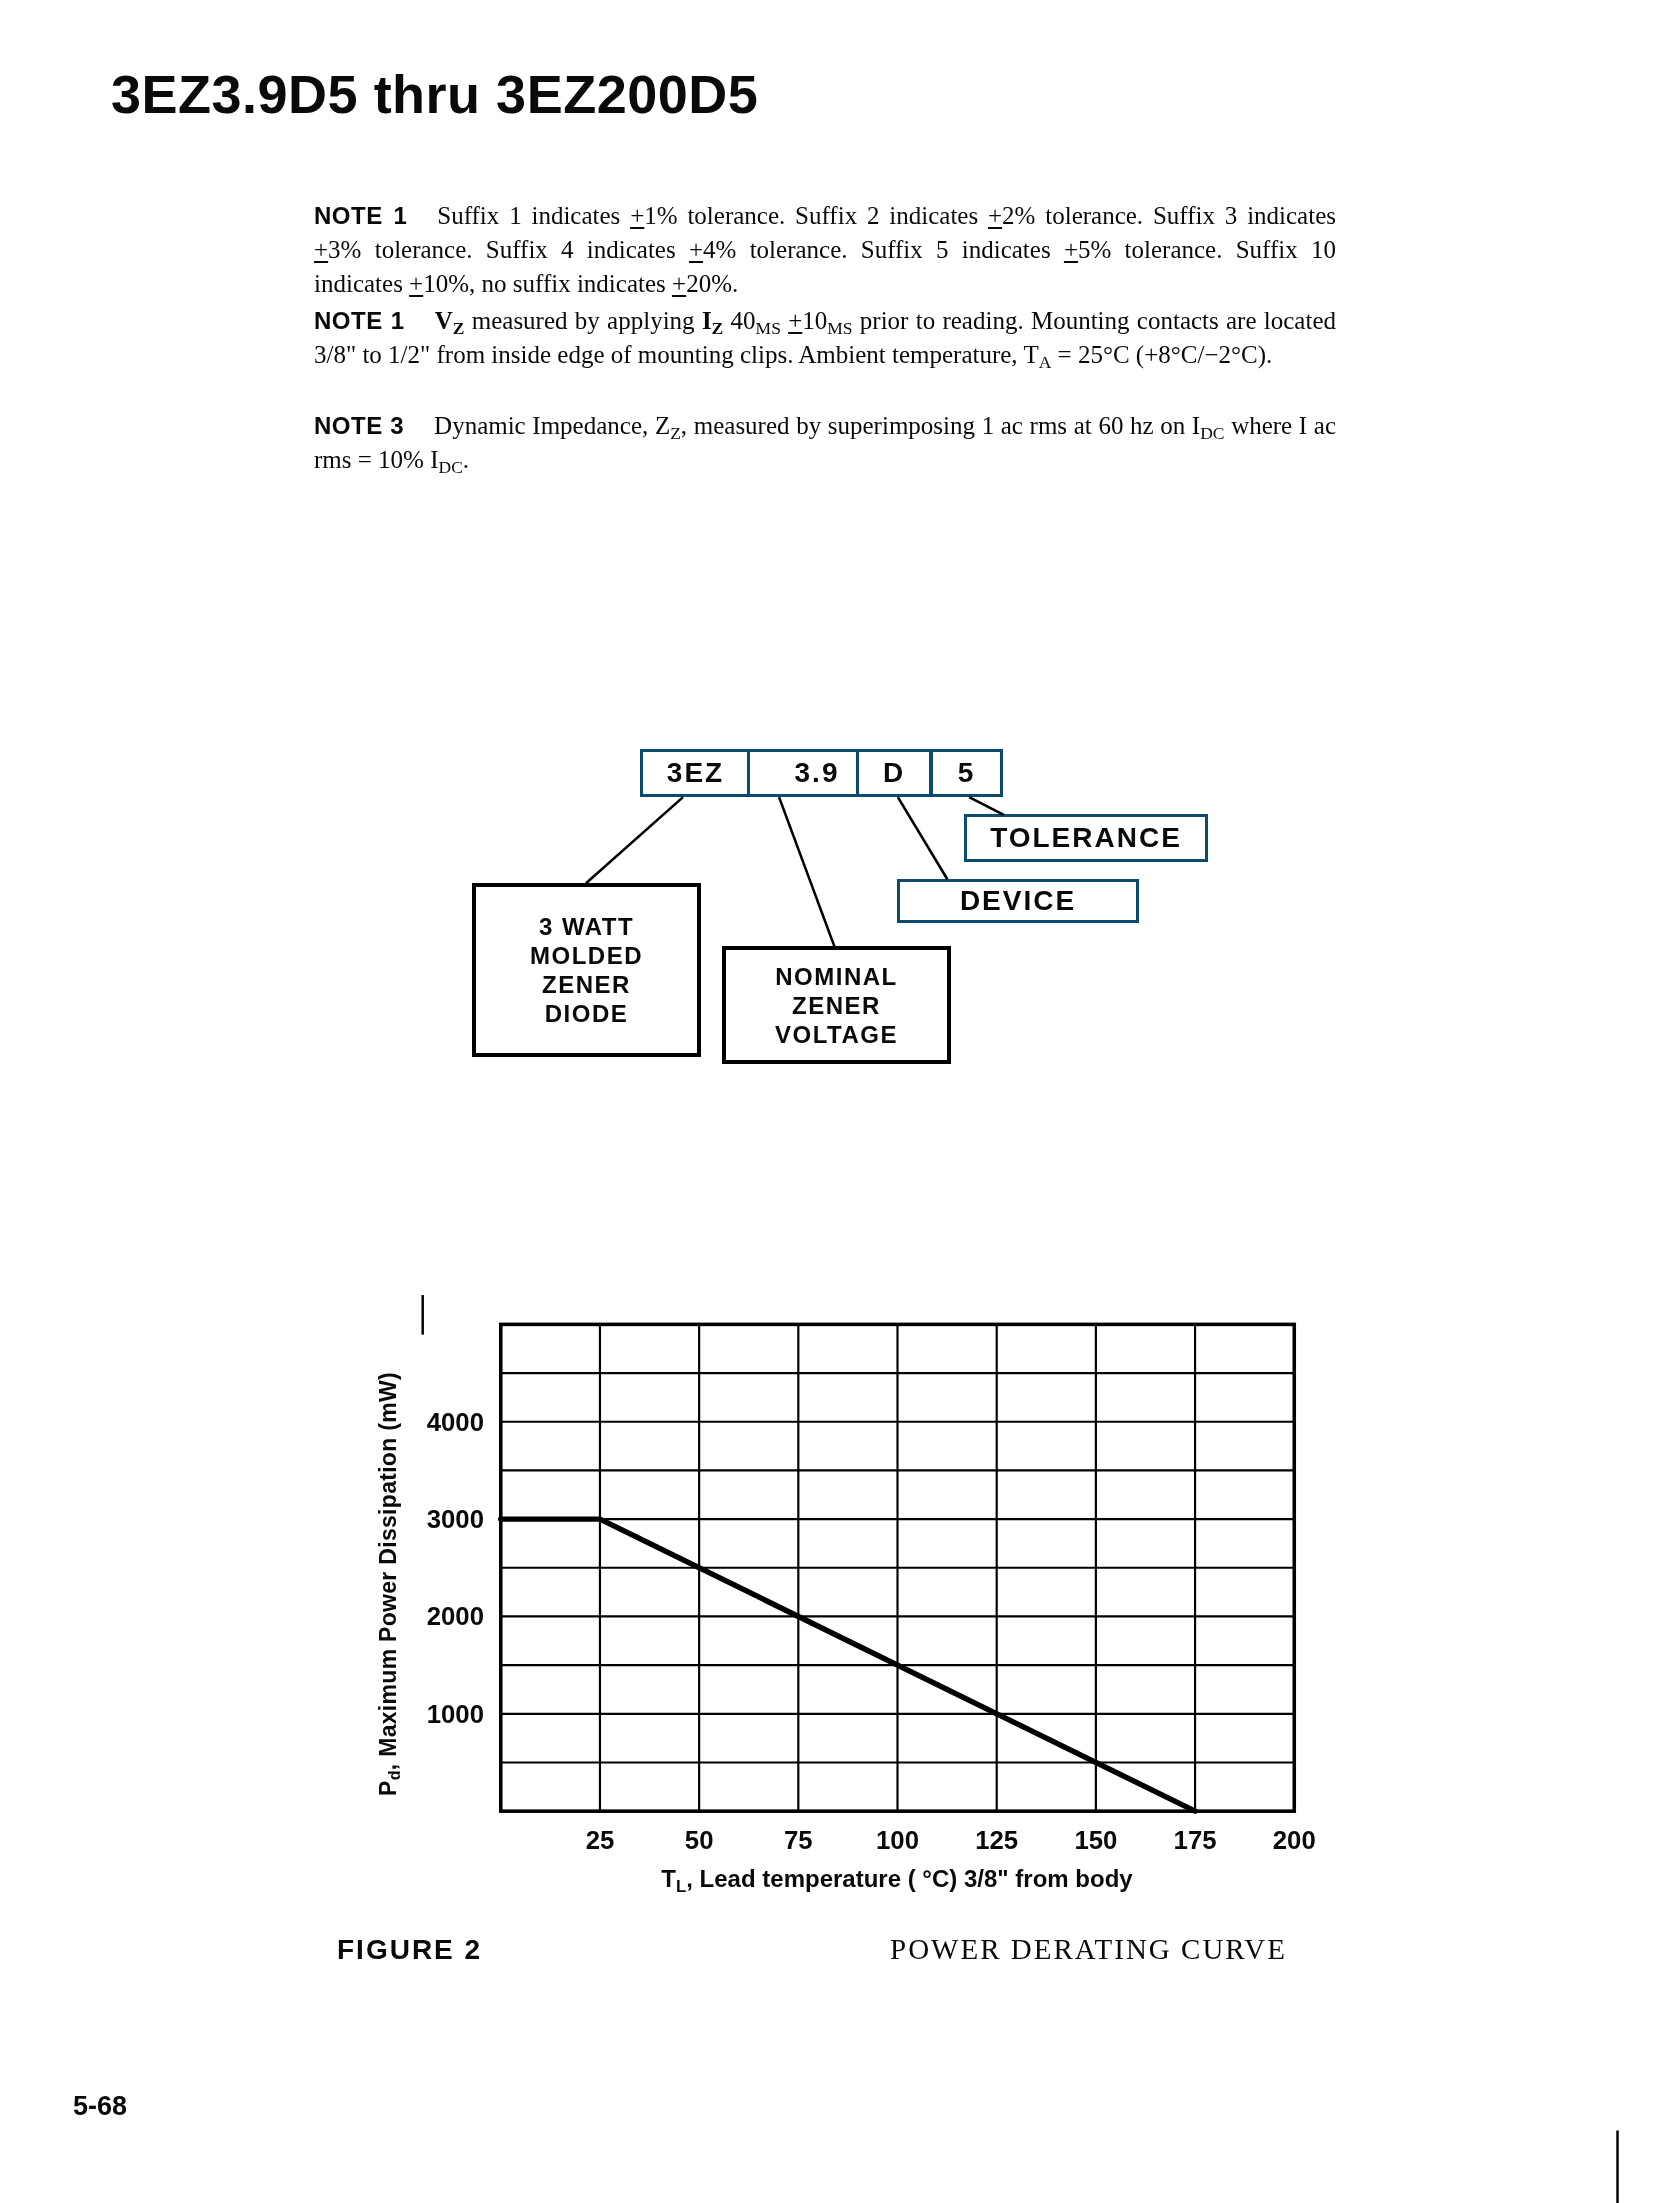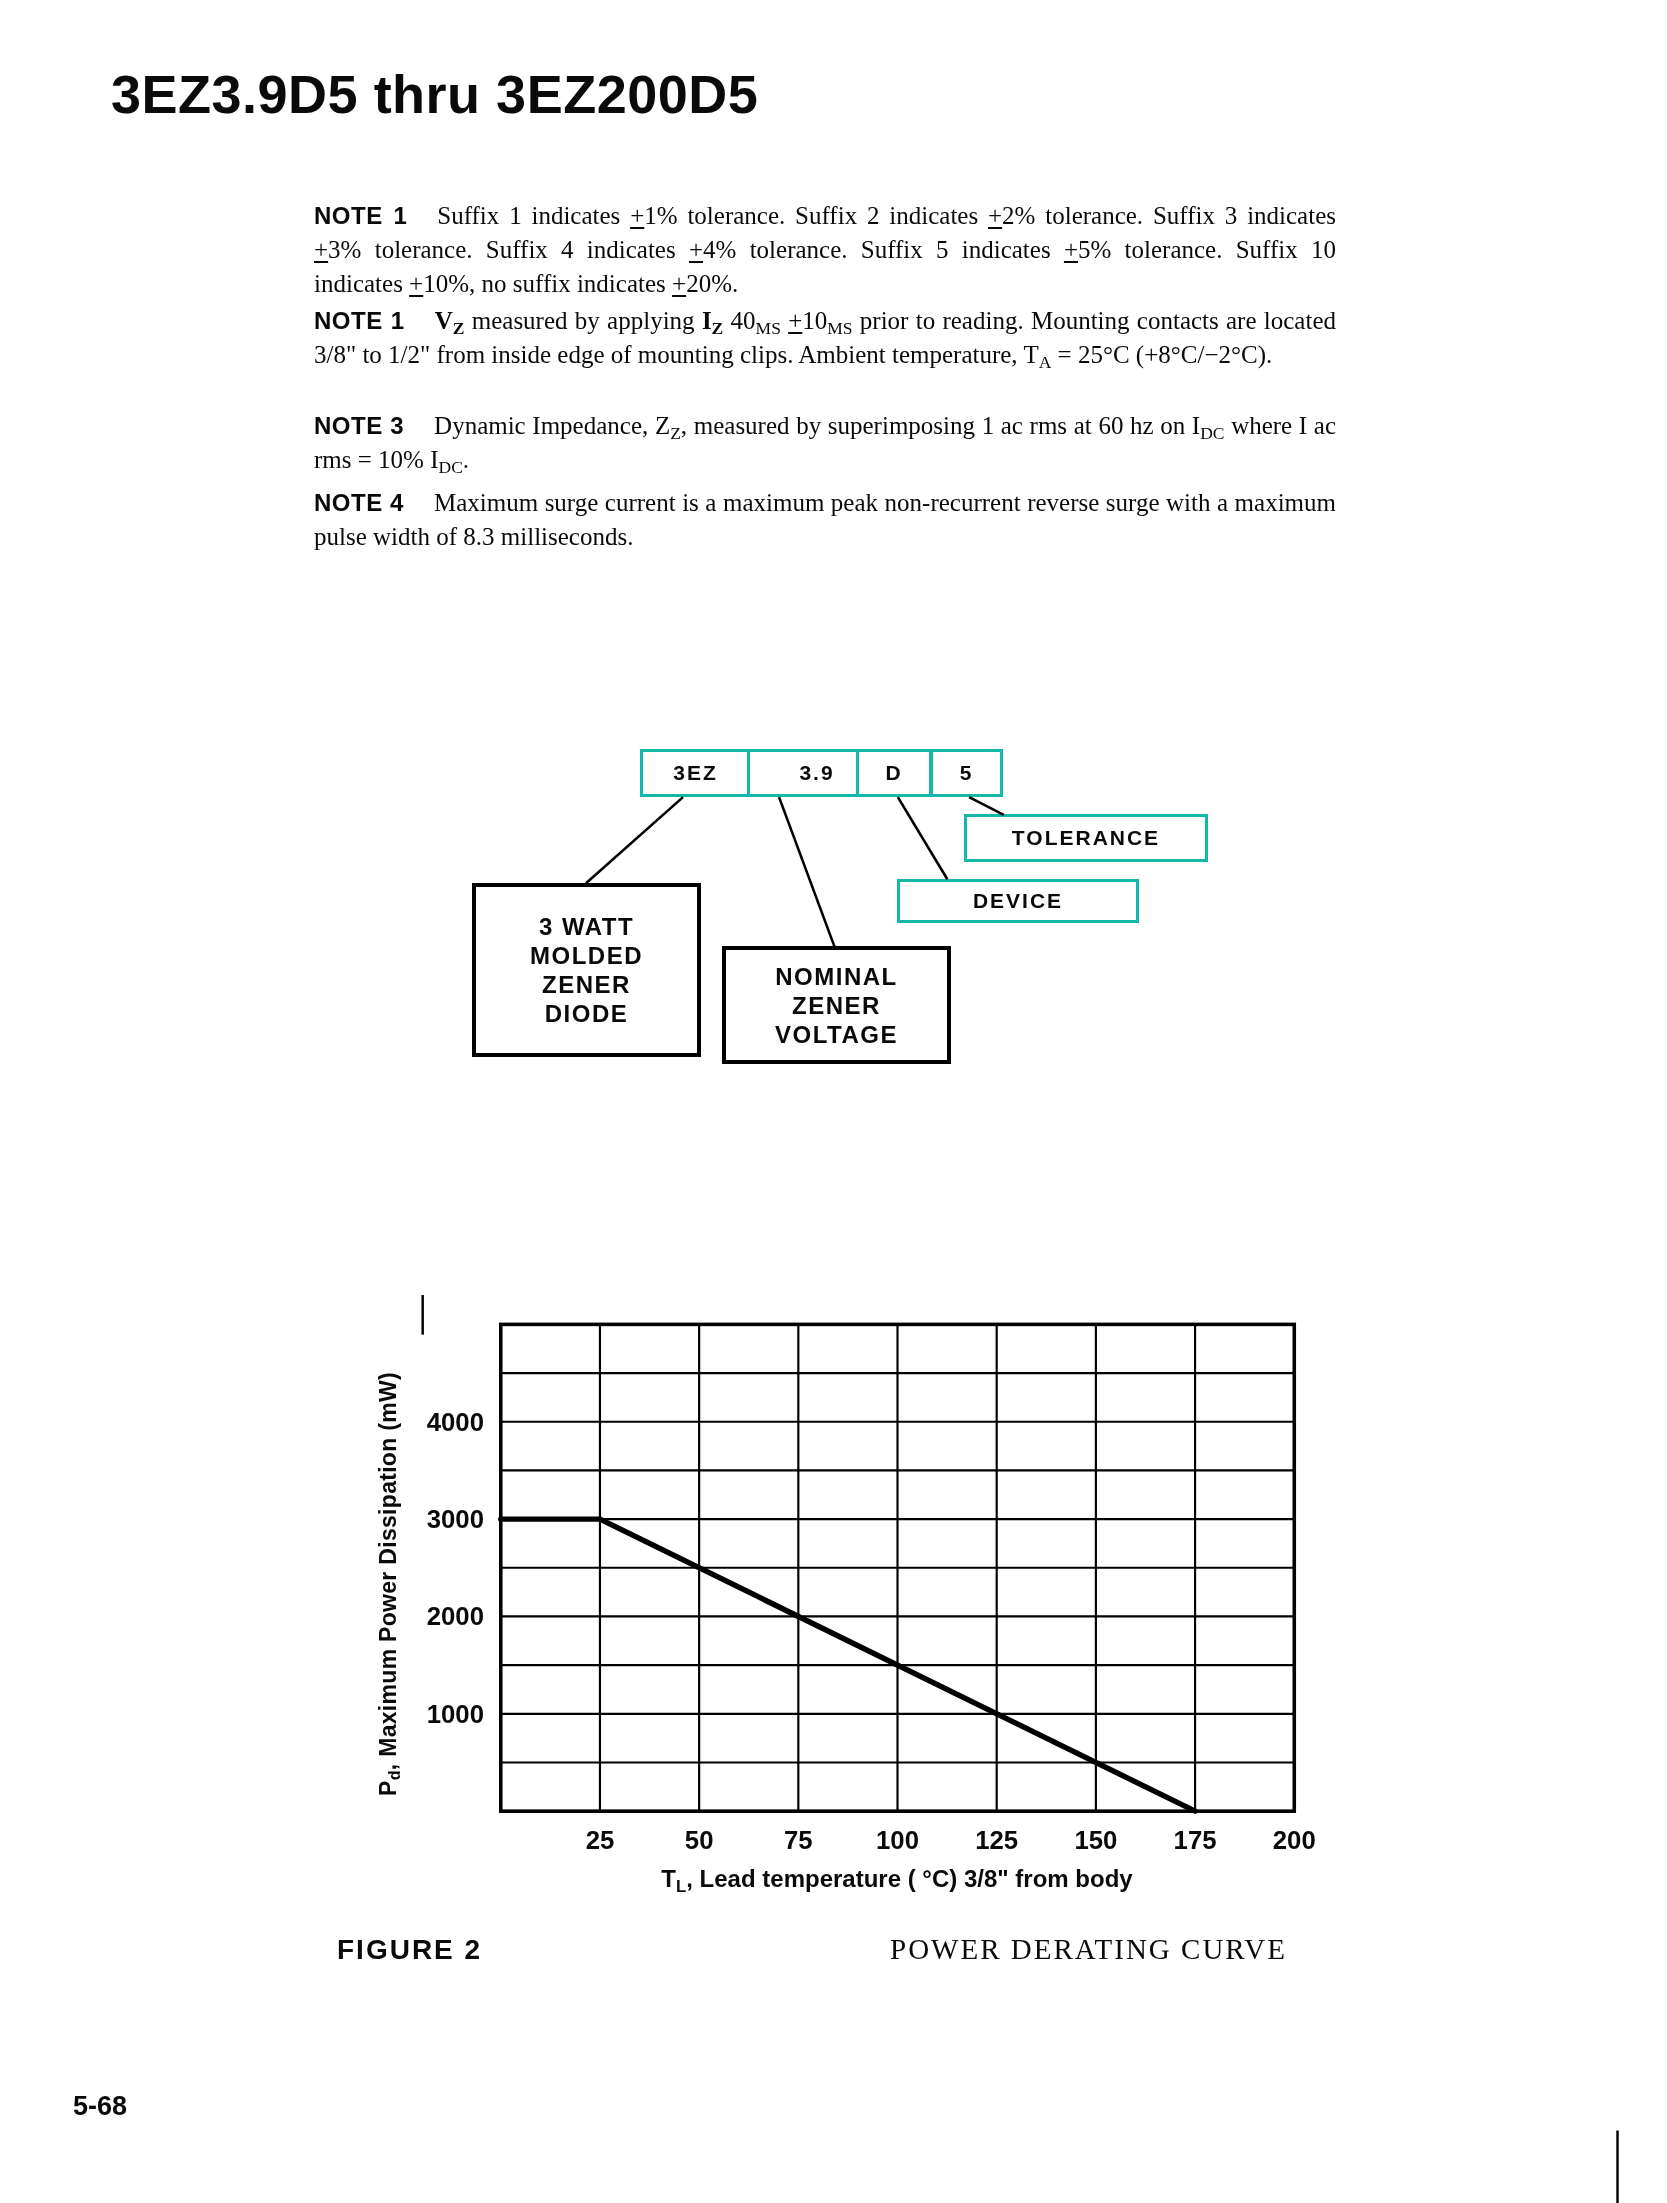--- a/index.html
+++ b/index.html
@@ -11,24 +11,24 @@
              font-size:54px;letter-spacing:0.5px;}
 
   .note{position:absolute;left:314px;width:1022px;
         font-size:25px;line-height:34px;text-align:justify;}
   .note .nlab{font-family:"Liberation Sans",sans-serif;font-weight:bold;
               font-size:24px;margin-right:30px;letter-spacing:0.5px;}
   .note u{text-underline-offset:3px;}
   sub{font-size:70%;line-height:0;vertical-align:-0.3em;}
 
   
-  .pbox{position:absolute;box-sizing:border-box;border:3px solid #14b8a6;
+  .pbox{position:absolute;box-sizing:border-box;border:3px solid #0c4a6e;
         display:flex;align-items:center;justify-content:center;
         font-family:"Liberation Sans",sans-serif;font-weight:bold;
-        font-size:21px;letter-spacing:2px;background:#fff;}
+        font-size:28px;letter-spacing:2px;background:#fff;}
   .bigbox{position:absolute;box-sizing:border-box;border:4px solid #000;
         display:flex;align-items:center;justify-content:center;text-align:center;
         font-family:"Liberation Sans",sans-serif;font-weight:bold;
         font-size:24px;letter-spacing:1.5px;line-height:29px;white-space:pre-line;background:#fff;}
 
   .overlay{position:absolute;left:0;top:0;pointer-events:none;}
   .conn{stroke:#000;stroke-width:2.6px;}
   .artifact{stroke:#000;stroke-width:2.5px;}
 
   
@@ -57,21 +57,20 @@
 </head>
 <body>
 
 <div class="page">
 
   <div class="doc-title">3EZ3.9D5 thru 3EZ200D5</div>
 
   <p class="note" style="top:174px;"><b class="nlab">NOTE 1</b><span>Suffix 1 indicates <u>+</u>1% tolerance. Suffix 2 indicates <u>+</u>2% tolerance. Suffix 3 indicates <u>+</u>3% tolerance. Suffix 4 indicates <u>+</u>4% tolerance. Suffix 5 indicates <u>+</u>5% tolerance. Suffix 10 indicates <u>+</u>10%, no suffix indicates <u>+</u>20%.</span></p>
   <p class="note" style="top:279px;"><b class="nlab">NOTE 1</b><span><b>V<sub>Z</sub></b> measured by applying <b>I<sub>Z</sub></b> 40<sub>MS</sub> <u>+</u>10<sub>MS</sub> prior to reading. Mounting contacts are located 3/8" to 1/2" from inside edge of mounting clips. Ambient temperature, T<sub>A</sub> = 25°C (+8°C/−2°C).</span></p>
   <p class="note" style="top:384px;"><b class="nlab">NOTE 3</b><span>Dynamic Impedance, Z<sub>Z</sub>, measured by superimposing 1 ac rms at 60 hz on I<sub>DC</sub> where I ac rms = 10% I<sub>DC</sub>.</span></p>
-  <p class="note" style="top:461px;"><b class="nlab">NOTE 4</b><span>Maximum surge current is a maximum peak non-recurrent reverse surge with a maximum pulse width of 8.3 milliseconds.</span></p>
 
   <div class="pbox" style="left:640px;top:749px;width:111px;height:48px;">3EZ</div>
   <div class="pbox" style="left:747px;top:749px;width:112px;height:48px;padding-left:28px;">3.9</div>
   <div class="pbox" style="left:856px;top:749px;width:76px;height:48px;">D</div>
   <div class="pbox" style="left:930px;top:749px;width:73px;height:48px;">5</div>
 
   <div class="pbox" style="left:964px;top:814px;width:244px;height:48px;">TOLERANCE</div>
   <div class="pbox" style="left:897px;top:879px;width:242px;height:44px;">DEVICE</div>
   <div class="bigbox" style="left:472px;top:883px;width:229px;height:174px;">3 WATT
 MOLDED

